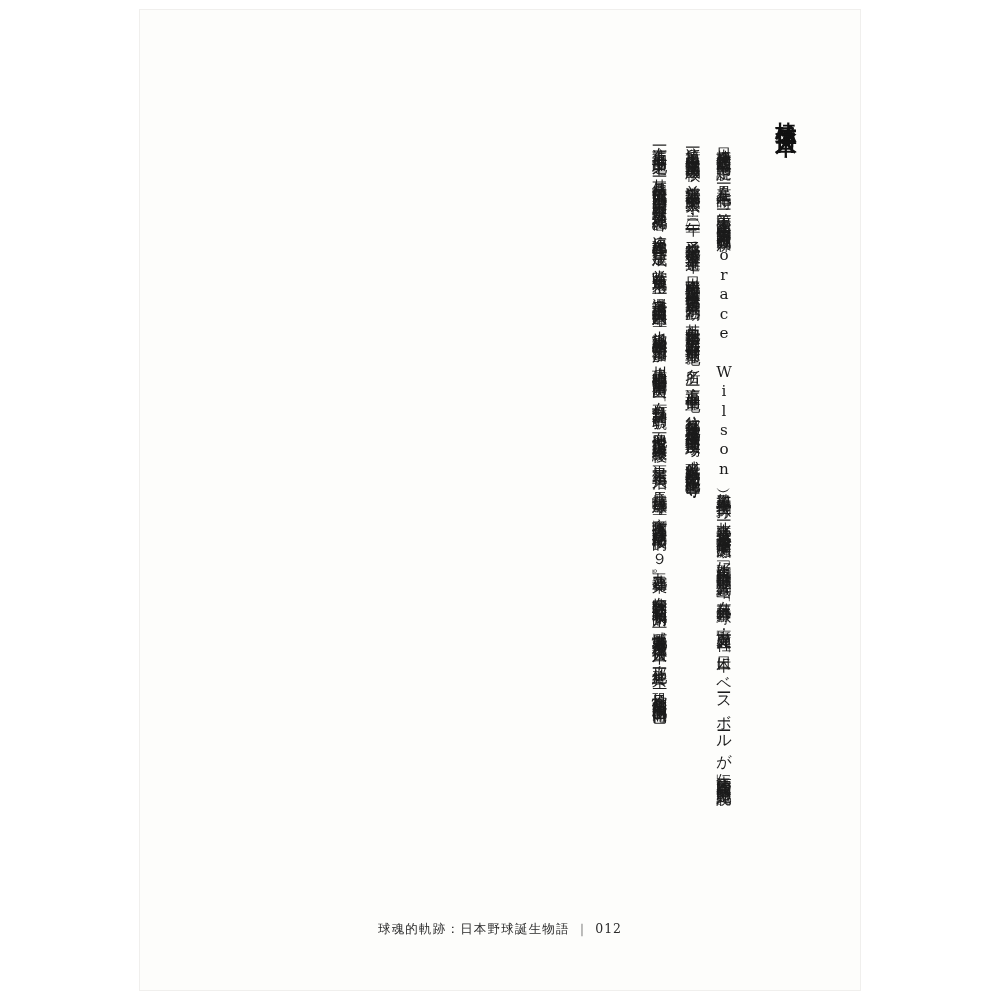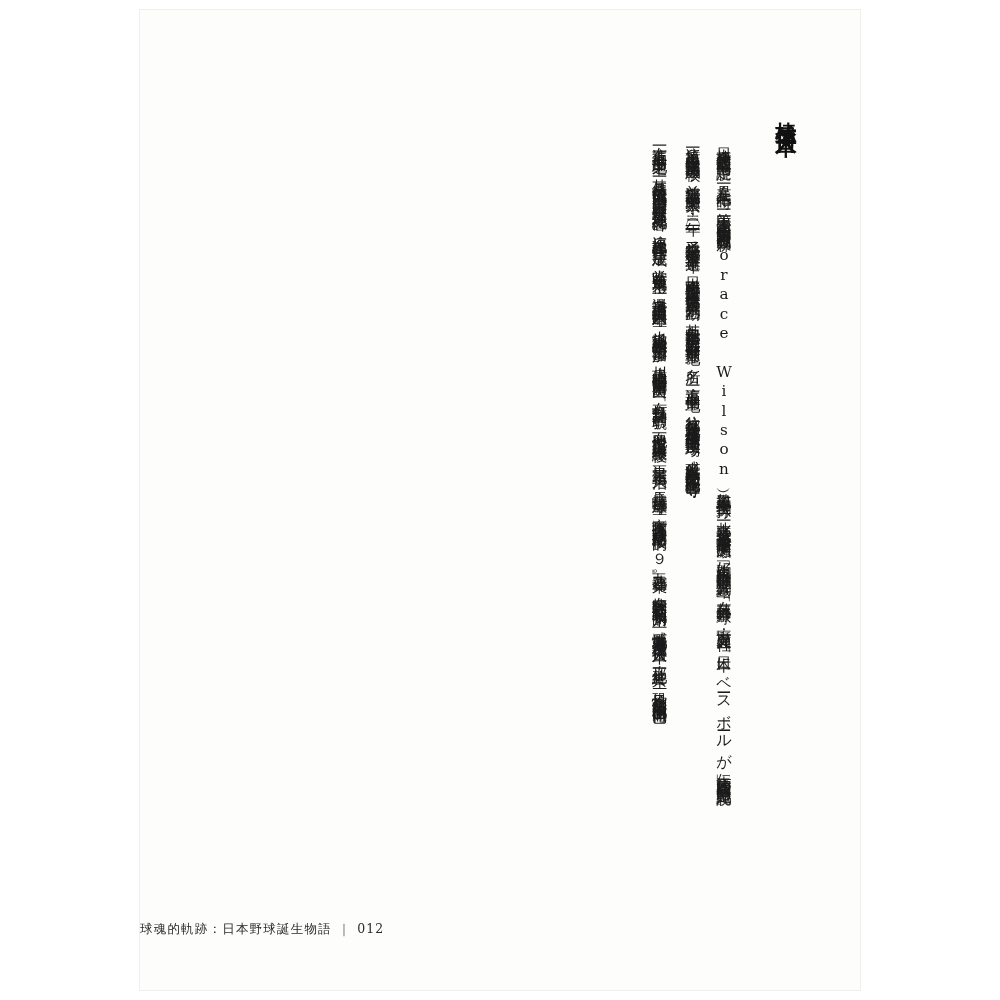--- a/index.html
+++ b/index.html
@@ -64,21 +64,21 @@
     margin: 0;
     padding: 0;
   }
   .para + .para { margin-left: 2px; }
 
   .footer {
     position: absolute;
     bottom: 52px;
     left: 0;
     width: 720px;
-    text-align: left;
+    text-align: center;
     font-size: 12.5px;
     letter-spacing: 1.2px;
     color: #2a2a2a;
   }
   .footer .sep { margin: 0 6px; color: #555; }
   .footer .pageno { letter-spacing: 1px; }
 </style>
 </head>
 <body>
 

